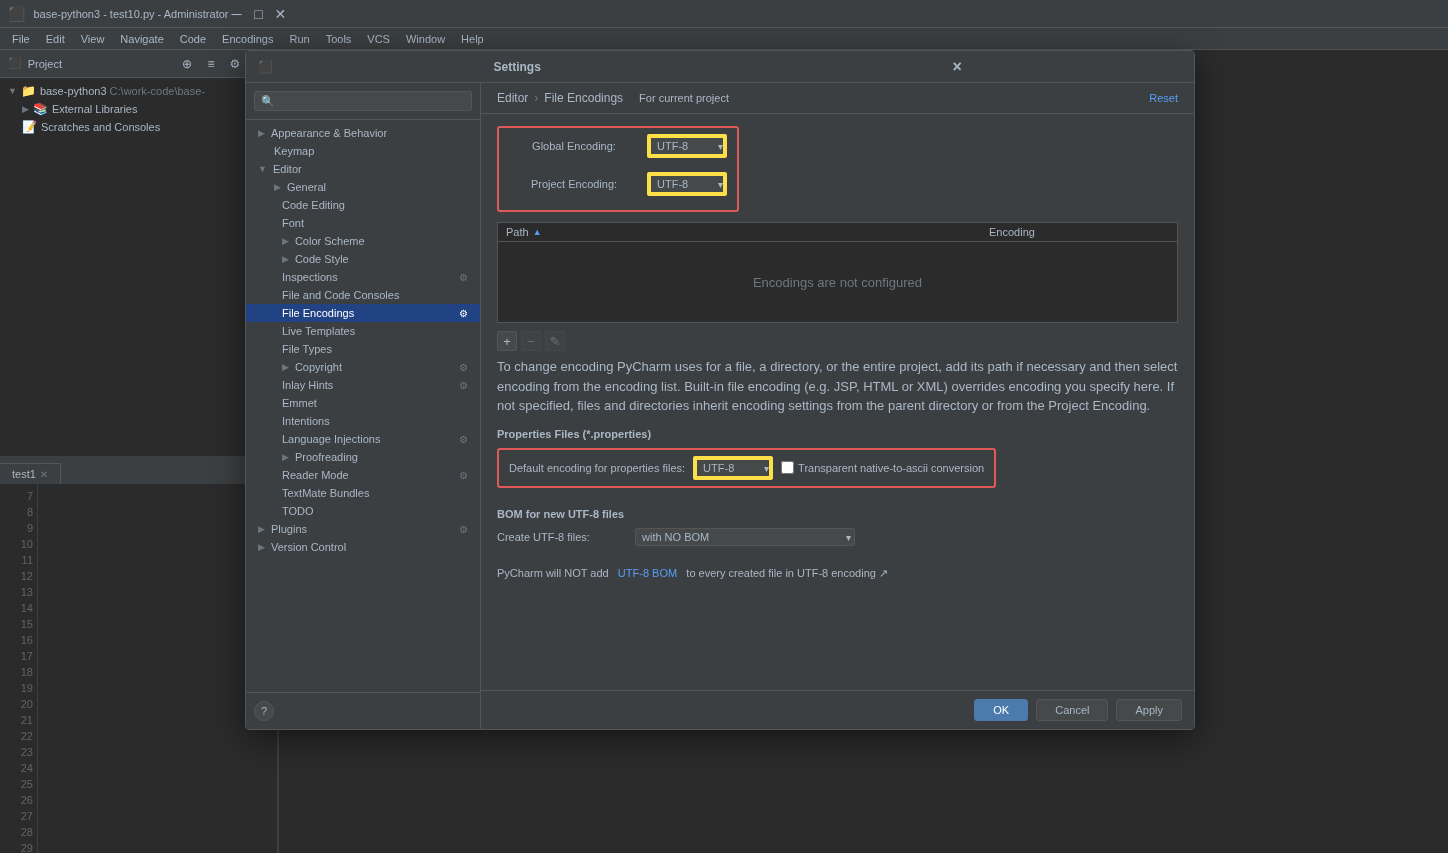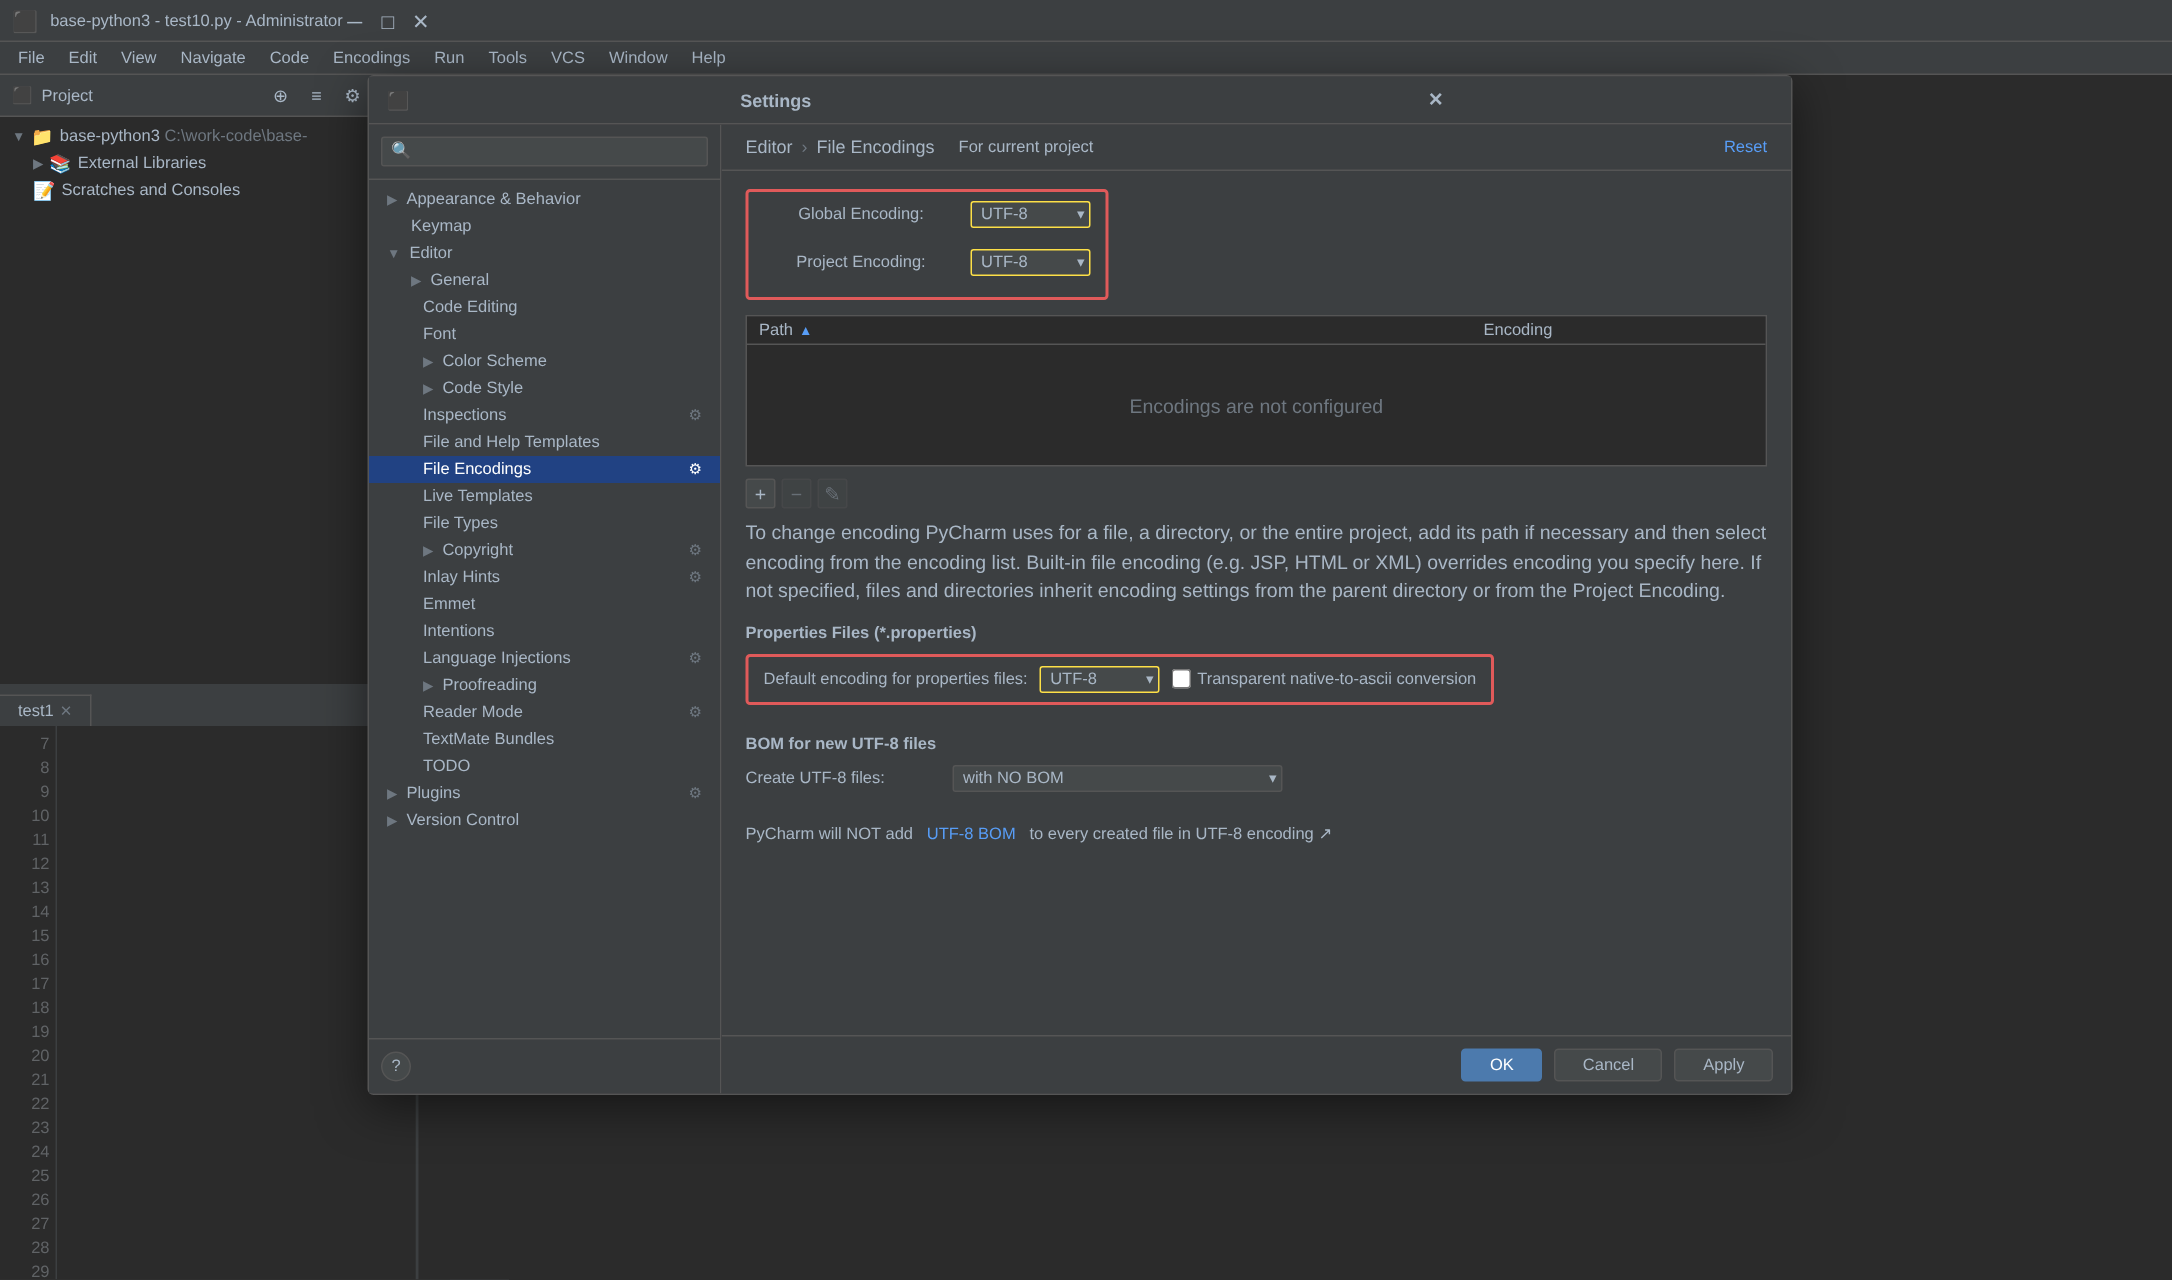--- a/index.html
+++ b/index.html
@@ -187,21 +187,21 @@
     
     .encoding-row {
       display: flex;
       align-items: center;
       gap: 8px;
       margin-bottom: 8px;
     }
     .encoding-label { font-size: 11px; color: #a9b7c6; width: 130px; text-align: center; }
     .encoding-select {
       background: #45494a;
-      border: 1px solid #fde047;
+      border: 4px solid #fde047;
       color: #a9b7c6;
       padding: 2px 20px 2px 6px;
       font-size: 11px;
       cursor: pointer;
       outline: none;
       border-radius: 2px;
       appearance: none;
       -webkit-appearance: none;
       min-width: 80px;
     }
@@ -548,21 +548,21 @@
             <span class="nav-arrow">▶</span>
             <span>Code Style</span>
           </div>
 
           <div class="nav-item child2">
             <span>Inspections</span>
             <span style="margin-left:auto;font-size:10px;color:#6e7780;">⚙</span>
           </div>
 
           <div class="nav-item child2">
-            <span>File and Help Templates</span>
+            <span>File and Code Consoles</span>
           </div>
 
           <div class="nav-item child2 selected">
             <span>File Encodings</span>
             <span style="margin-left:auto;font-size:10px;">⚙</span>
           </div>
 
           <div class="nav-item child2">
             <span>Live Templates</span>
           </div>

